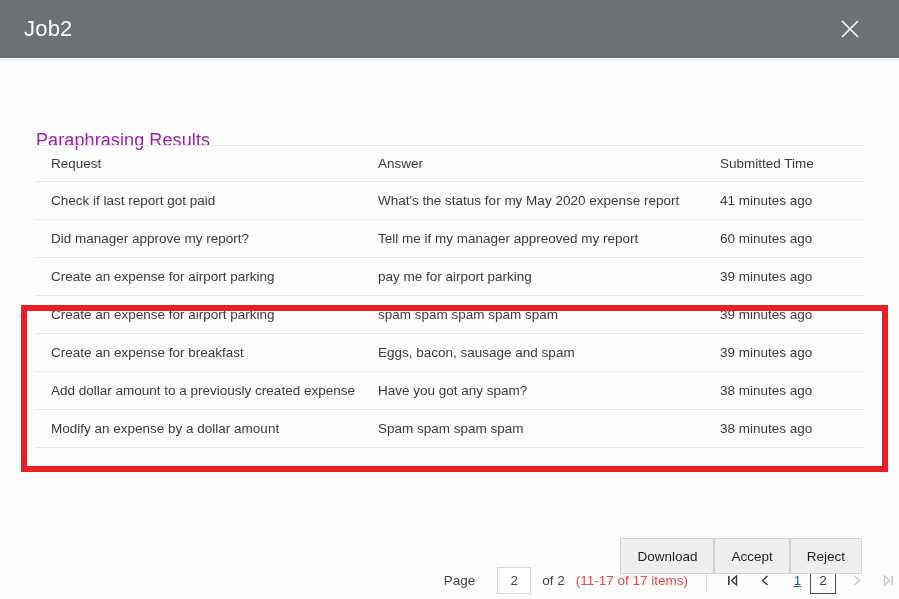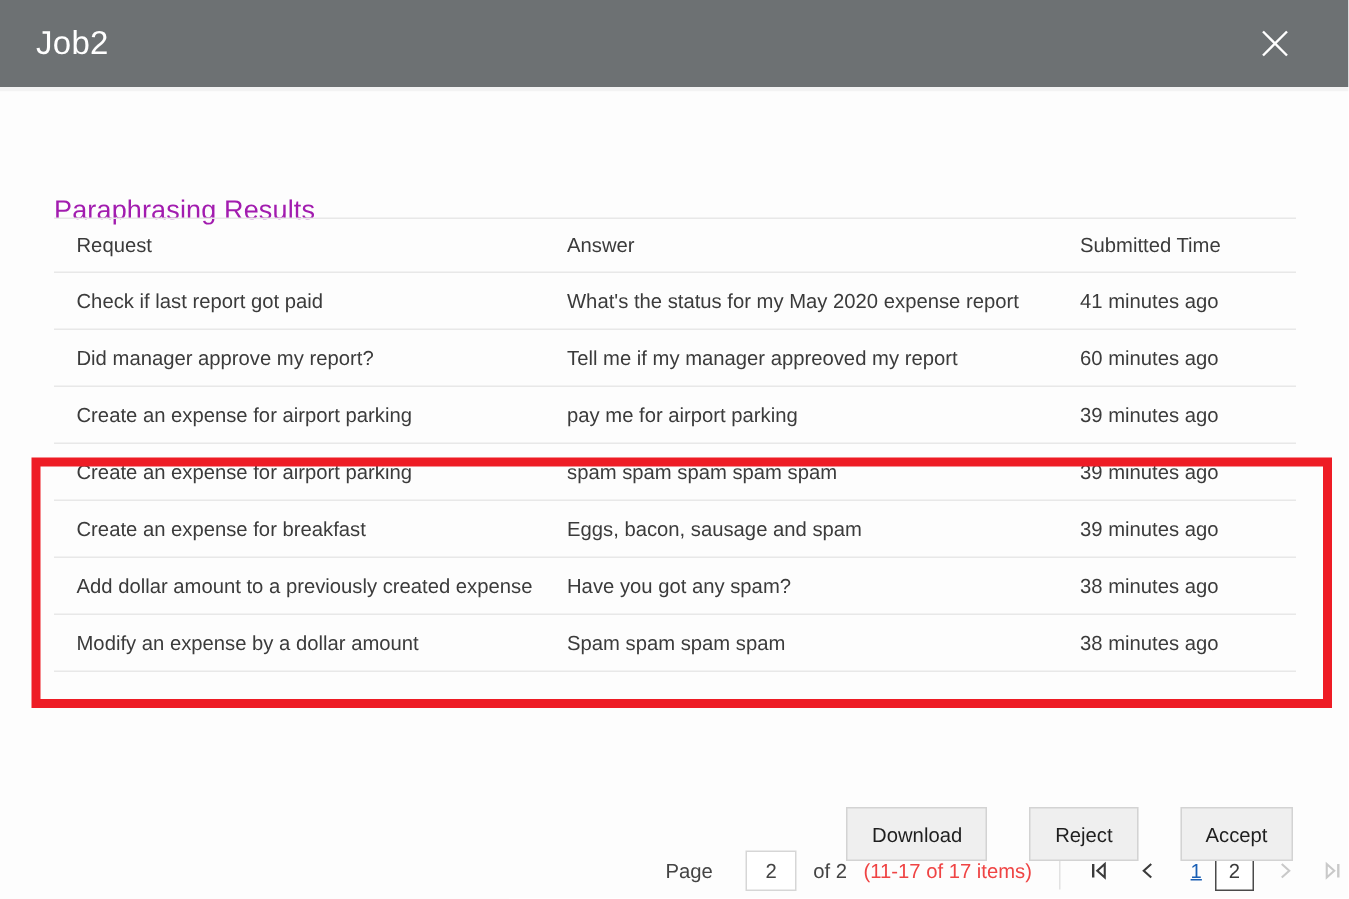--- a/index.html
+++ b/index.html
@@ -188,21 +188,21 @@
     height: 28px;
   }
   .pg-gap { width: 9px; }
 
   
   .footer {
     position: absolute;
     right: 37px;
     top: 477px;
     display: flex;
-    gap: 28px;
+    gap: 0;
   }
   .btn {
     height: 36px;
     min-width: 60px;
     padding: 0 16px;
     background: #efefef;
     border: 1px solid #d3d3d3;
     color: #1f1f1f;
     font-size: 13.5px;
     font-family: "Liberation Sans", sans-serif;
@@ -322,21 +322,21 @@
             <path d="M2.5 2 L7.5 6.5 L2.5 11 Z" fill="none" stroke="#c9c9c9" stroke-width="1.4" stroke-linejoin="miter"></path>
             <rect x="9.4" y="2" width="1.6" height="9" fill="#c9c9c9"></rect>
           </svg>
         </button>
       </div>
 
     </div>
 
     <div class="footer">
       <button class="btn">Download</button>
+      <button class="btn">Accept</button>
       <button class="btn">Reject</button>
-      <button class="btn">Accept</button>
     </div>
 
   </div>
 
   <div class="redbox"></div>
 
 </div>
 
 </body></html>

